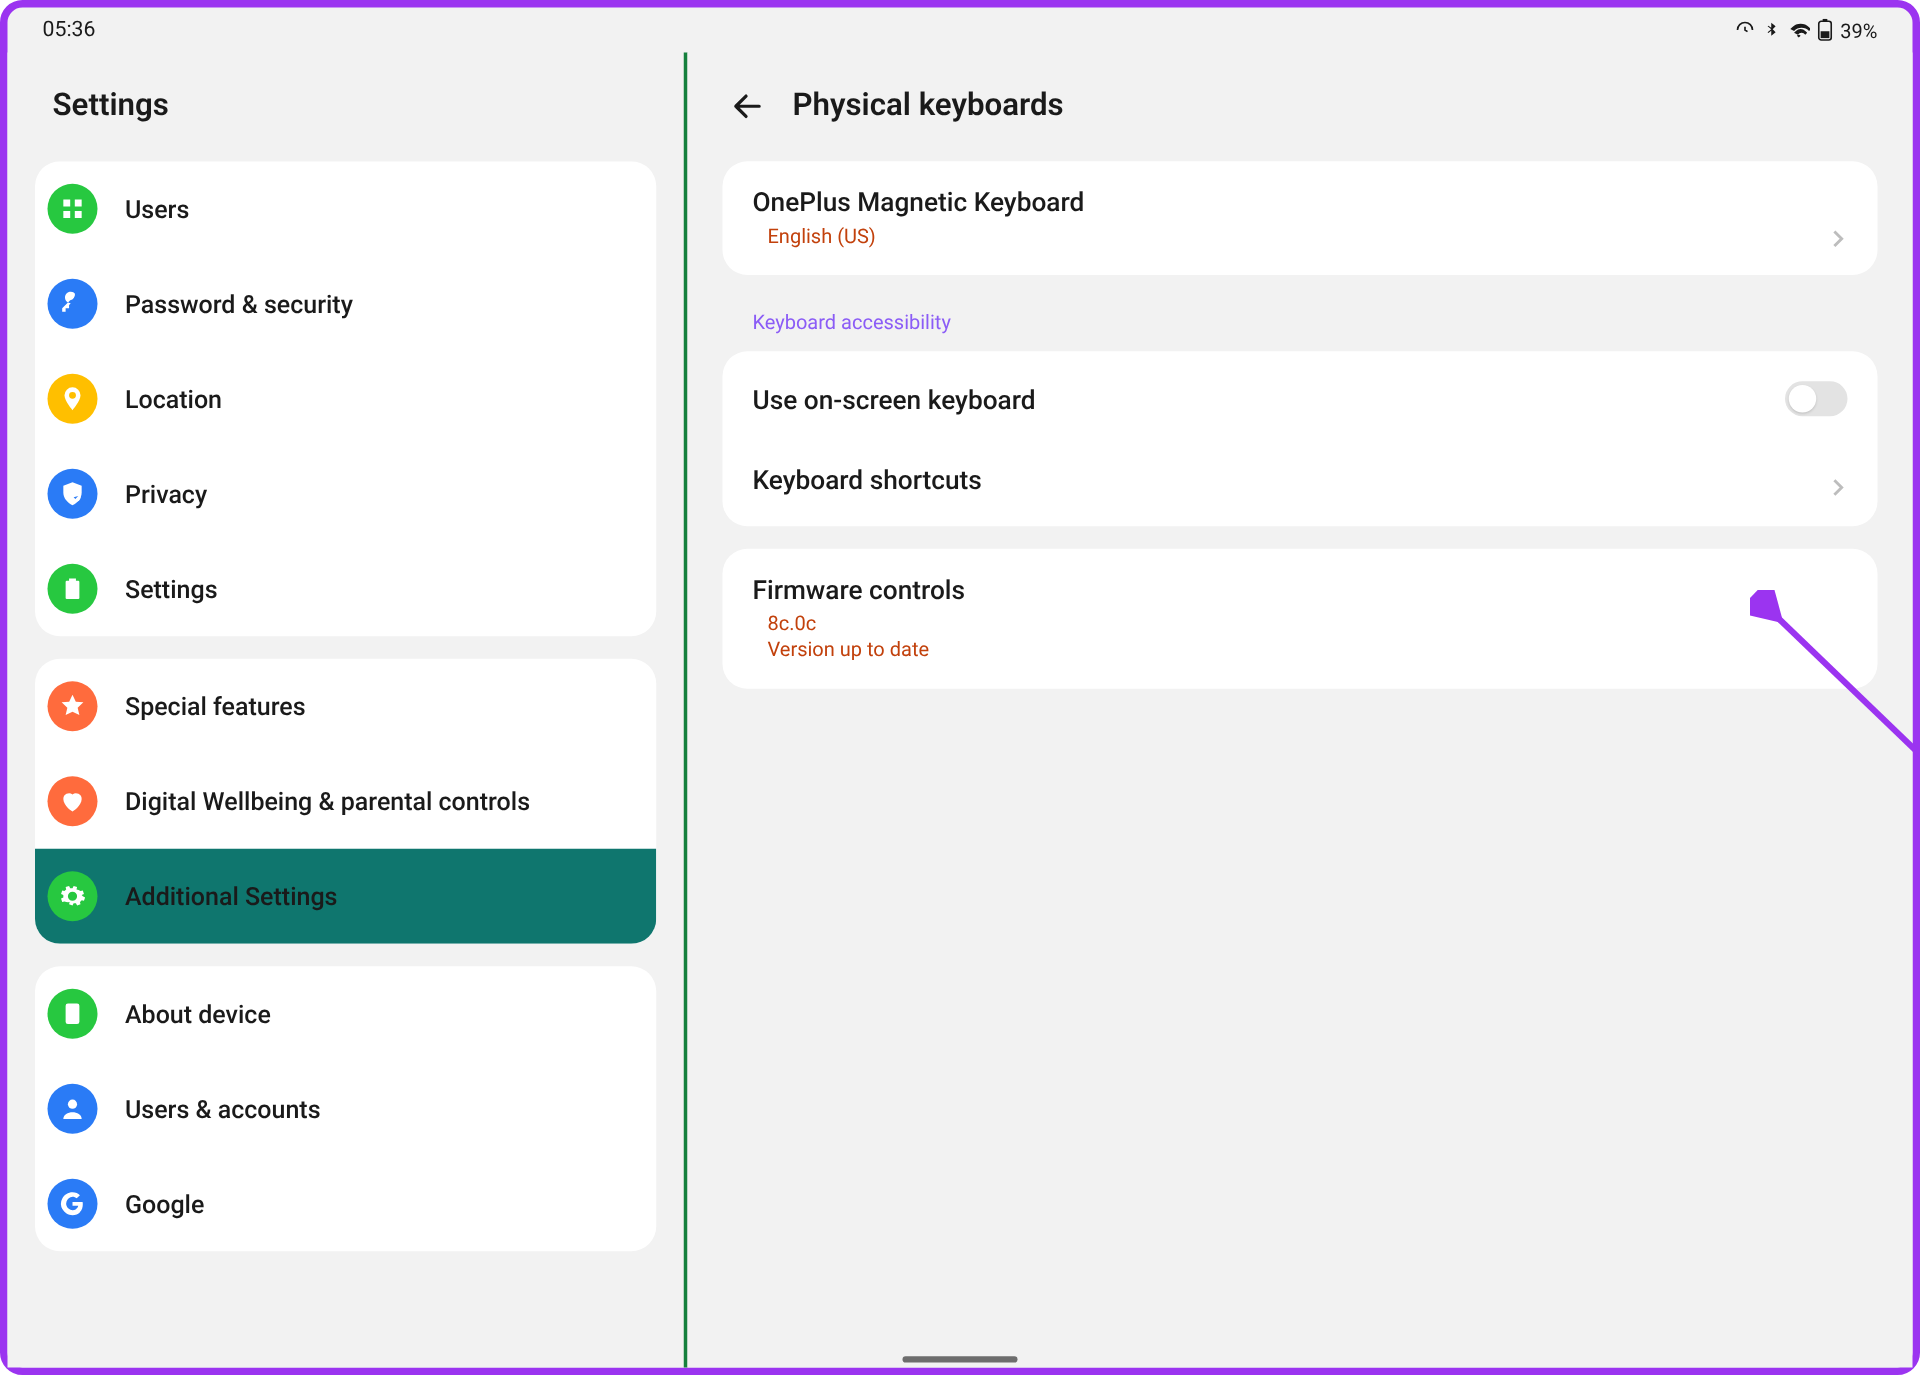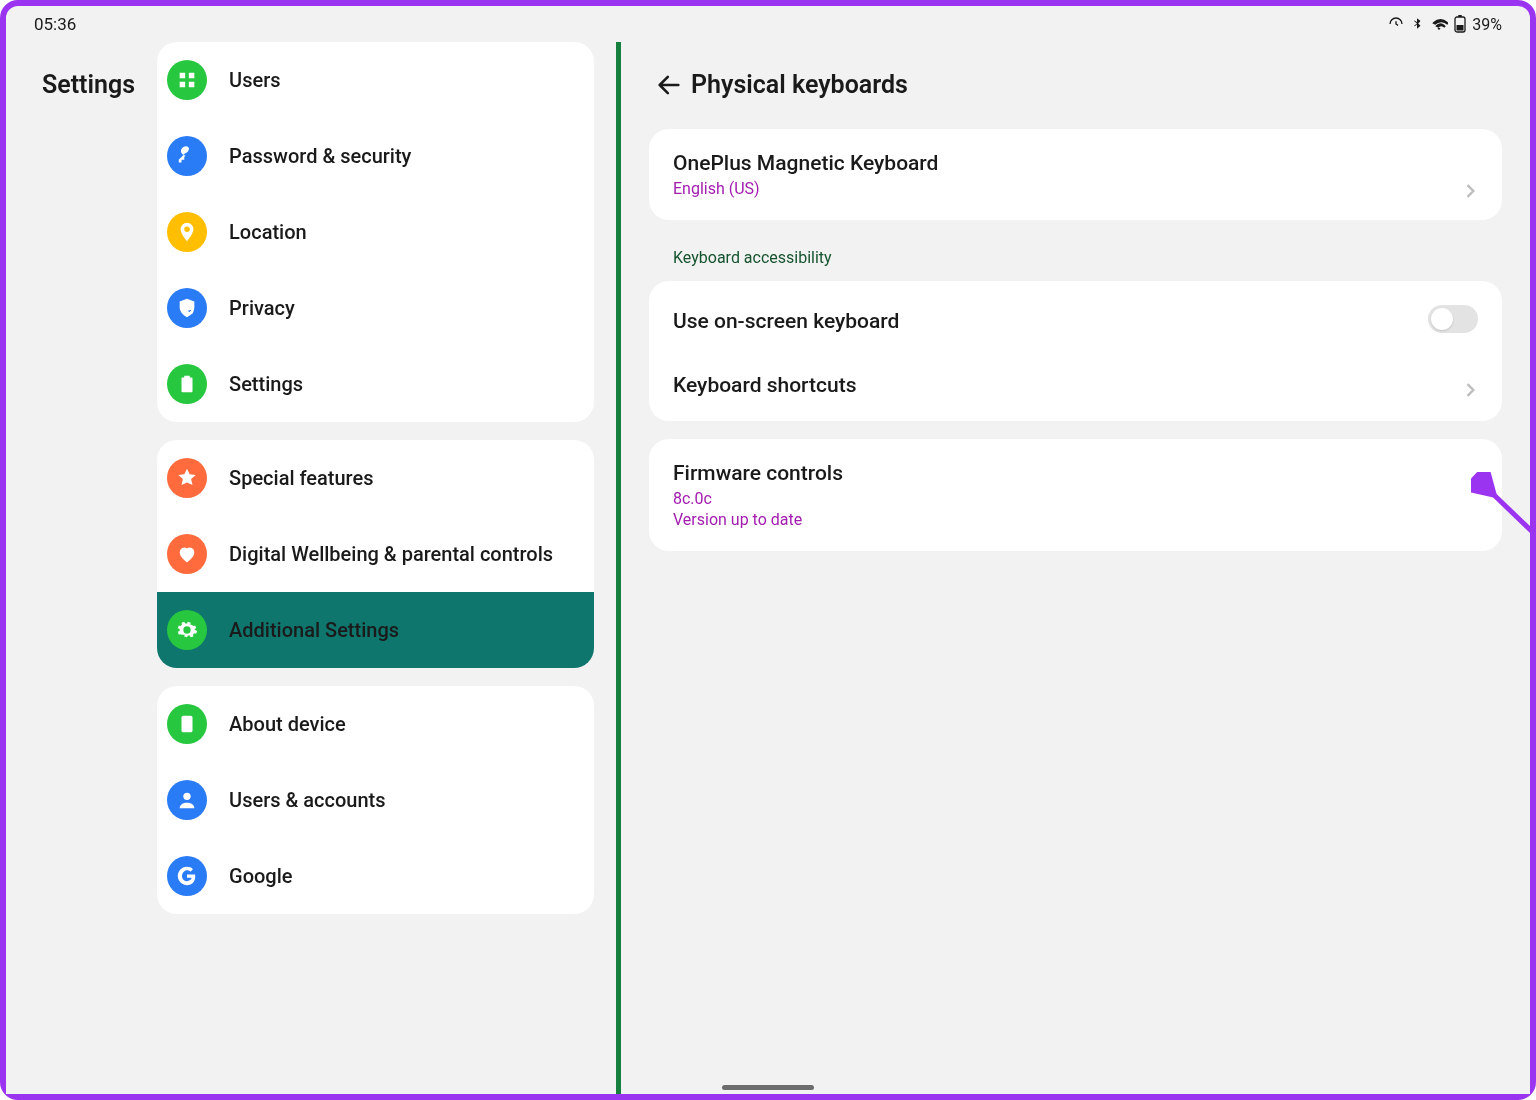--- a/index.html
+++ b/index.html
@@ -31,25 +31,25 @@
   }
   .status-right { display: flex; align-items: center; gap: 6px; font-size: 16px; }
   .status-right svg { display: block; }
   
   .split {
     flex: 1;
     display: flex;
     min-height: 0;
   }
   .left {
-    width: 615px;
-    border-right: 5px solid #15803d;
+    width: 544px;
+    border-right: 3px solid #15803d;
     background: #f2f2f2;
     display: flex;
-    flex-direction: row;
+    flex-direction: column;
   }
   .left-title {
     font-size: 25px;
     font-weight: 600;
     color: #1a1a1a;
     padding: 28px 0 30px 36px;
   }
   .left-scroll {
     flex: 1;
     overflow: hidden;
@@ -85,21 +85,21 @@
   .right {
     flex: 1;
     background: #f2f2f2;
     display: flex;
     flex-direction: column;
     position: relative;
   }
   .right-header {
     display: flex;
     align-items: center;
-    gap: 8px;
+    gap: 22px;
     padding: 28px 0 30px 34px;
   }
   .back-arrow { width: 28px; height: 28px; cursor: pointer; }
   .right-title {
     font-size: 25px;
     font-weight: 600;
     color: #1a1a1a;
   }
   .right-body {
     padding: 0 28px;
@@ -111,24 +111,24 @@
     overflow: hidden;
   }
   .row {
     padding: 22px 24px;
     display: flex;
     align-items: flex-end;
     cursor: pointer;
   }
   .row-text { flex: 1; }
   .row-title { font-size: 21px; font-weight: 500; color: #1a1a1a; }
-  .row-sub { font-size: 16px; color: #a21caf; margin-top: 4px; }
+  .row-sub { font-size: 16px; color: #c2410c; margin-top: 4px; margin-left: 12px; }
   .section-header {
     font-size: 16px;
-    color: #14532d;
+    color: #8b5cf6;
     padding: 10px 24px 14px 24px;
   }
   .chevron { width: 14px; height: 14px; }
   .chevron path { stroke: #bdbdbd; stroke-width: 2; fill: none; }
   .toggle {
     width: 50px; height: 28px; border-radius: 14px;
     background: #e3e3e3; position: relative;
   }
   .toggle::after {
     content: ""; position: absolute; left: 3px; top: 3px;

